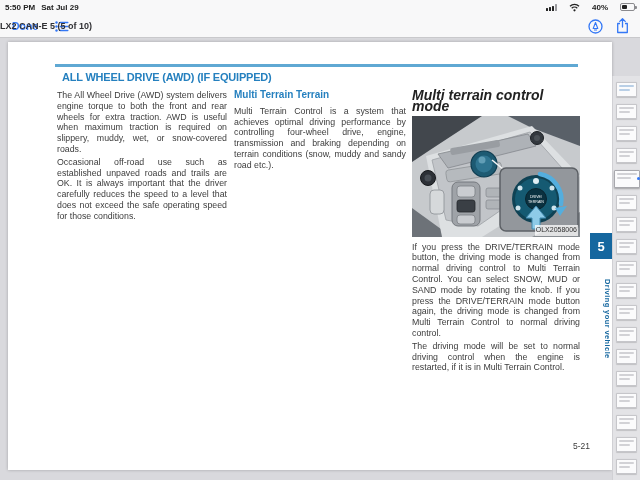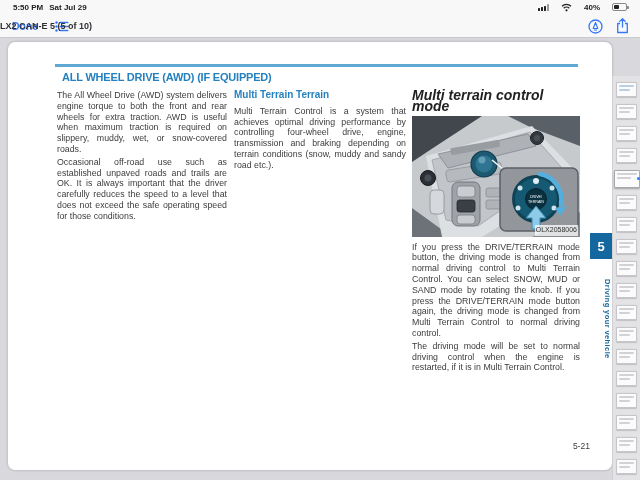--- a/index.html
+++ b/index.html
@@ -4,21 +4,21 @@
 <style>
   * { margin:0; padding:0; box-sizing:border-box; }
   html,body { width:640px; height:480px; overflow:hidden; }
   body { font-family:"Liberation Sans", sans-serif; background:#d9d9dd; position:relative; }
 
   
   .chrome { position:absolute; top:0; left:0; width:640px; height:38px;
             background:#f8f8f9; border-bottom:1px solid #c9c9cc; z-index:30; }
   .statusbar { position:absolute; top:0; left:0; width:640px; height:14px;
                display:flex; justify-content:space-between; align-items:center;
-               padding:0 13px; font-size:8px; font-weight:bold; color:#222; }
+               padding:0 5px; font-size:8px; font-weight:bold; color:#222; }
   .status-left { display:flex; gap:6px; }
   .status-right { display:flex; align-items:center; gap:12px; }
   .sig { display:inline-flex; align-items:flex-end; gap:1px; height:7px; }
   .sig i { width:2px; background:#222; border-radius:0.5px; display:block; }
   .sig i:nth-child(1){height:3px;} .sig i:nth-child(2){height:4px;}
   .sig i:nth-child(3){height:5px;} .sig i:nth-child(4){height:7px; background:#9a9a9e;}
   .batt { width:15px; height:8px; border:1px solid #8a8a8e; border-radius:2px;
           position:relative; display:inline-block; }
   .batt::before { content:""; position:absolute; left:1px; top:1px; bottom:1px;
                   width:5px; background:#222; border-radius:1px; }
@@ -50,21 +50,21 @@
   .thumb .tl { display:block; height:2px; background:#d2d2d6; margin-bottom:2px; border-radius:1px; }
   .thumb .tl.b { width:70%; }
   .thumb.first .tl { background:#b9cfe6; }
   .thumb.current { width:26px; height:18px; border-color:#a8a8ad;
                    box-shadow:0 1px 2px rgba(0,0,0,.3); }
   .thumb.current::after { content:""; position:absolute; right:-1px; top:6px;
                           width:3px; height:3px; background:#3478f6; border-radius:50%; }
 
   
   .page { position:absolute; top:4px; left:8px; width:604px; height:428px;
-          background:#ffffff; box-shadow:0 0 3px rgba(0,0,0,.25);border-radius:7px; }
+          background:#ffffff; box-shadow:0 0 3px rgba(0,0,0,.25); }
   .rule-top { position:absolute; left:47px; top:22px; width:523px; height:2.5px;
               background:#5fa8d3; }
   .doc-heading { position:absolute; left:54px; top:29px; font-size:11px; font-weight:bold;
                  color:#2580bf; letter-spacing:-0.2px; }
   .col { position:absolute; top:48px; font-size:8.8px; line-height:10.8px; color:#3c3c3c;
          text-align:justify; hyphens:manual; }
   .col p { margin-bottom:2px; }
   .col1 { left:49px; width:170px; }
   .col2 { left:226px; width:172px; }
   .col3 { left:404px; width:168px; text-align:left; }

